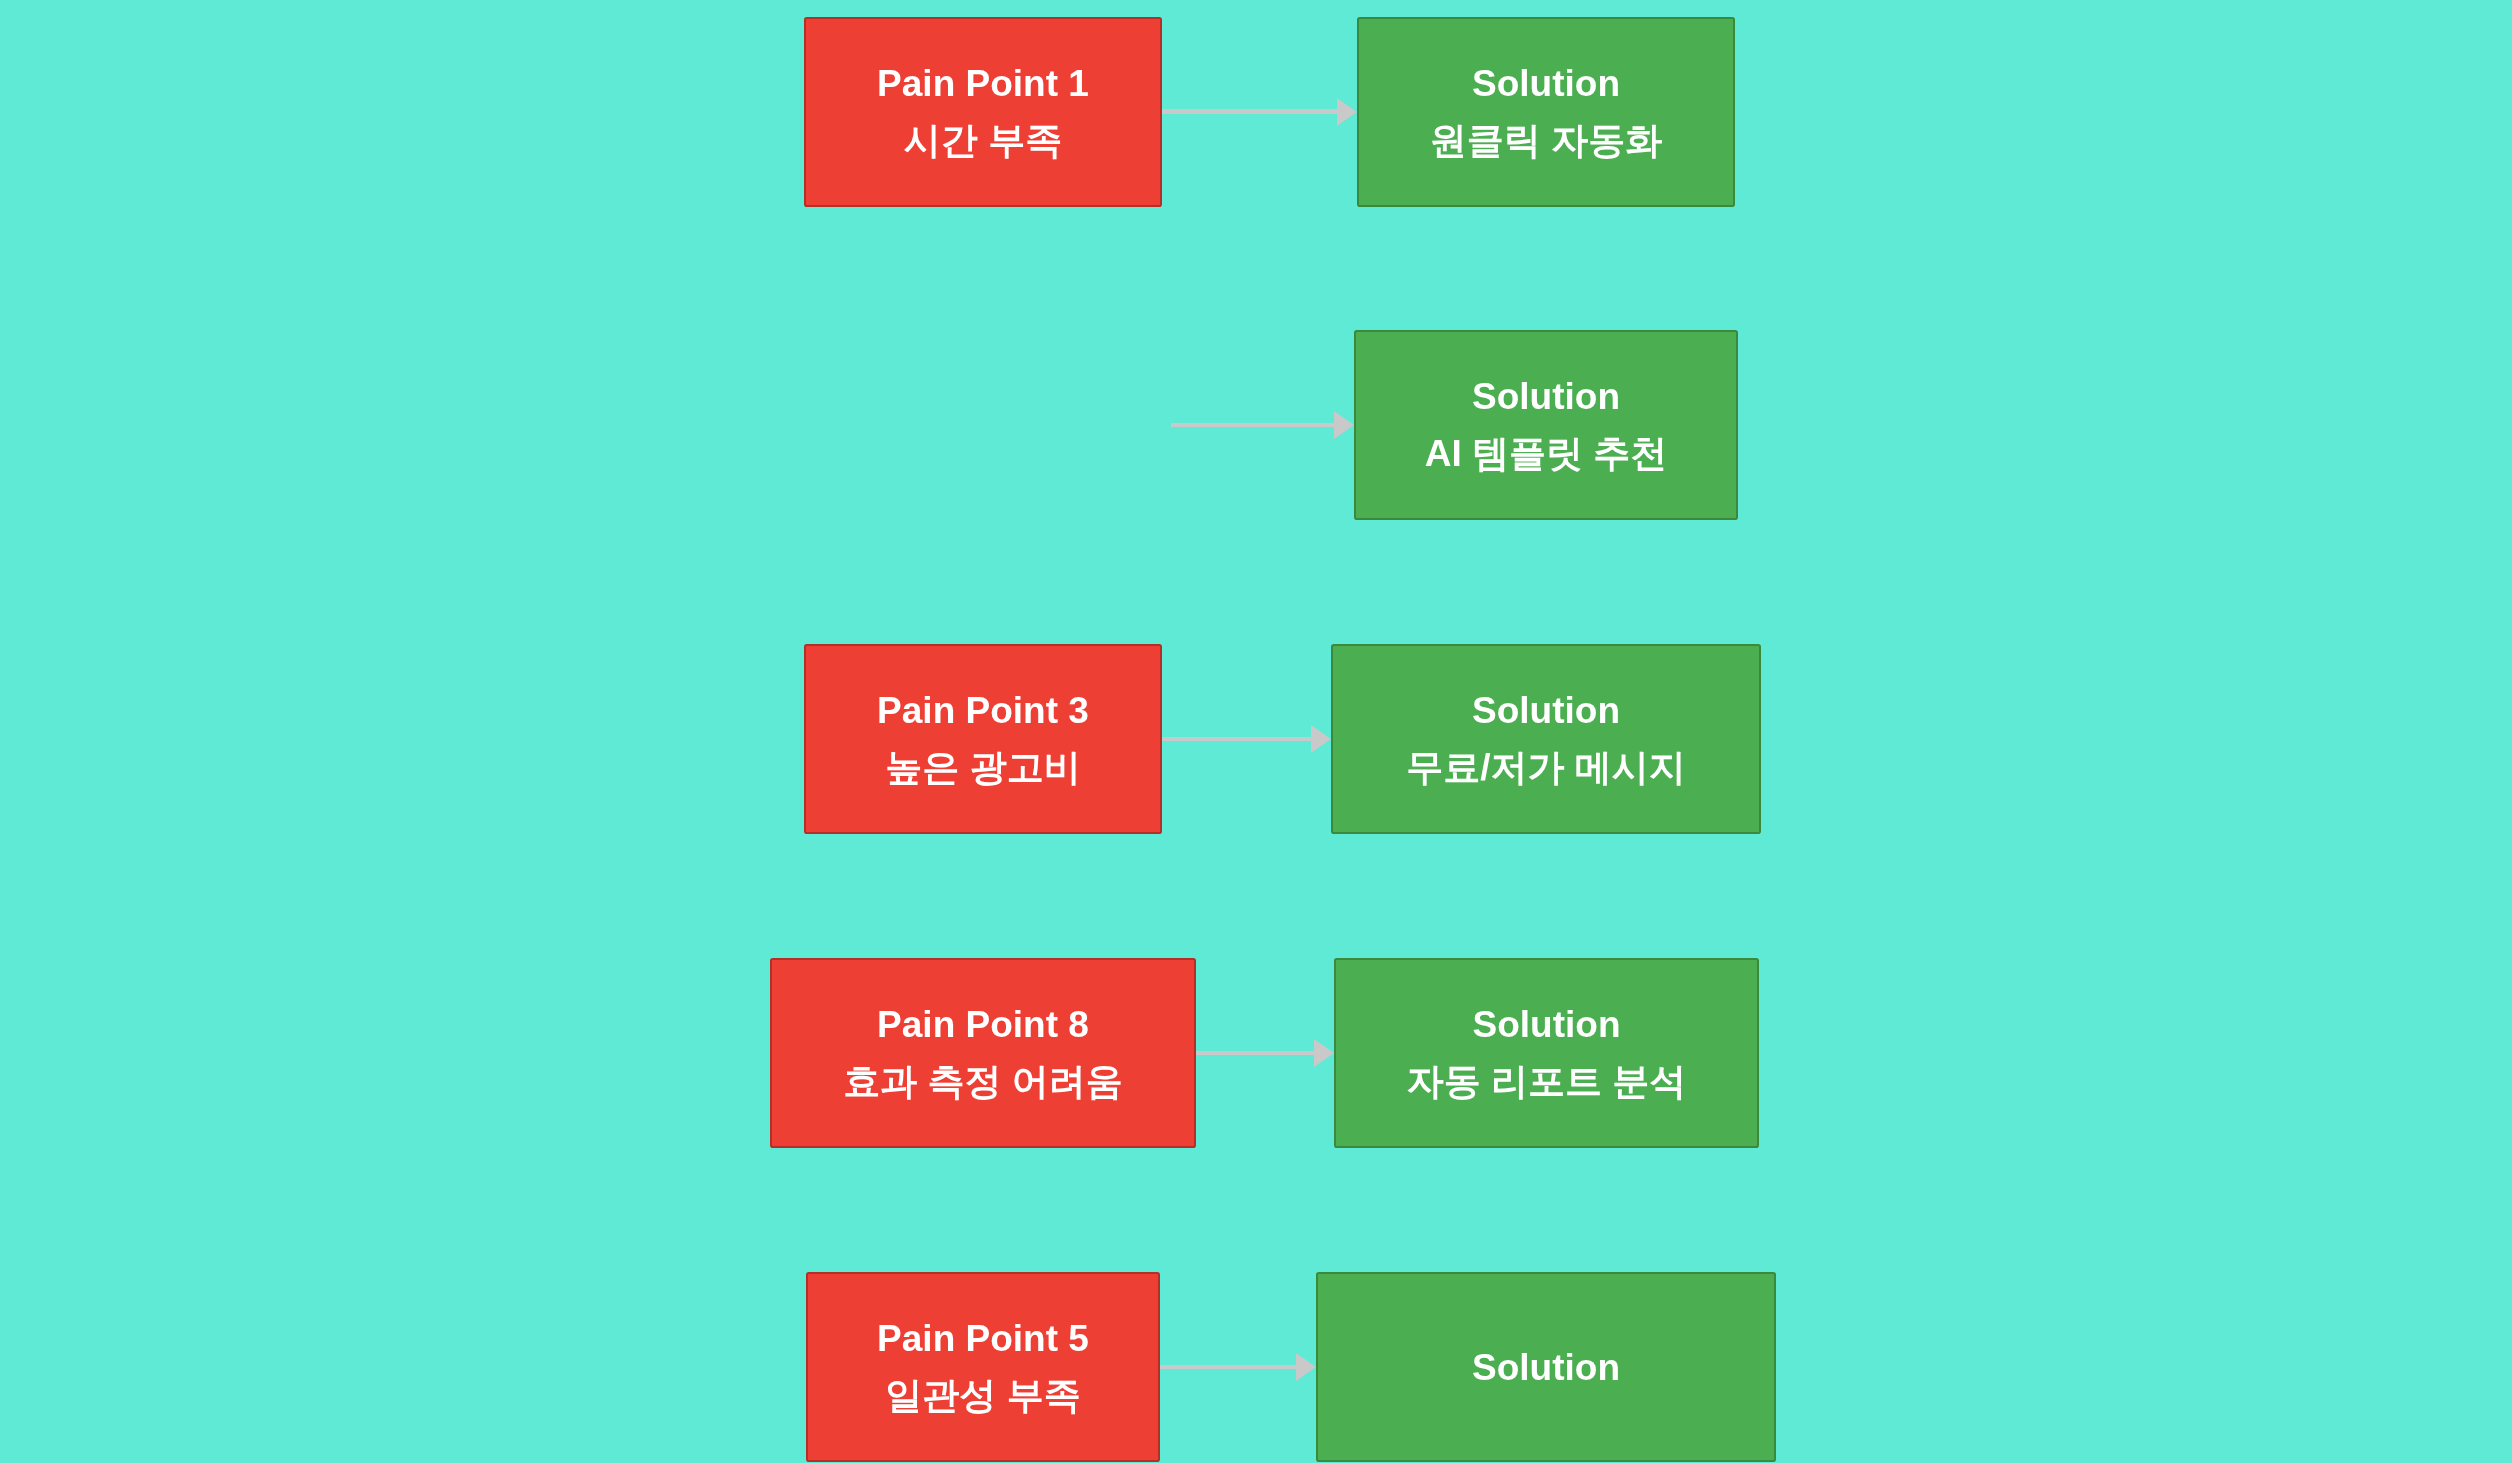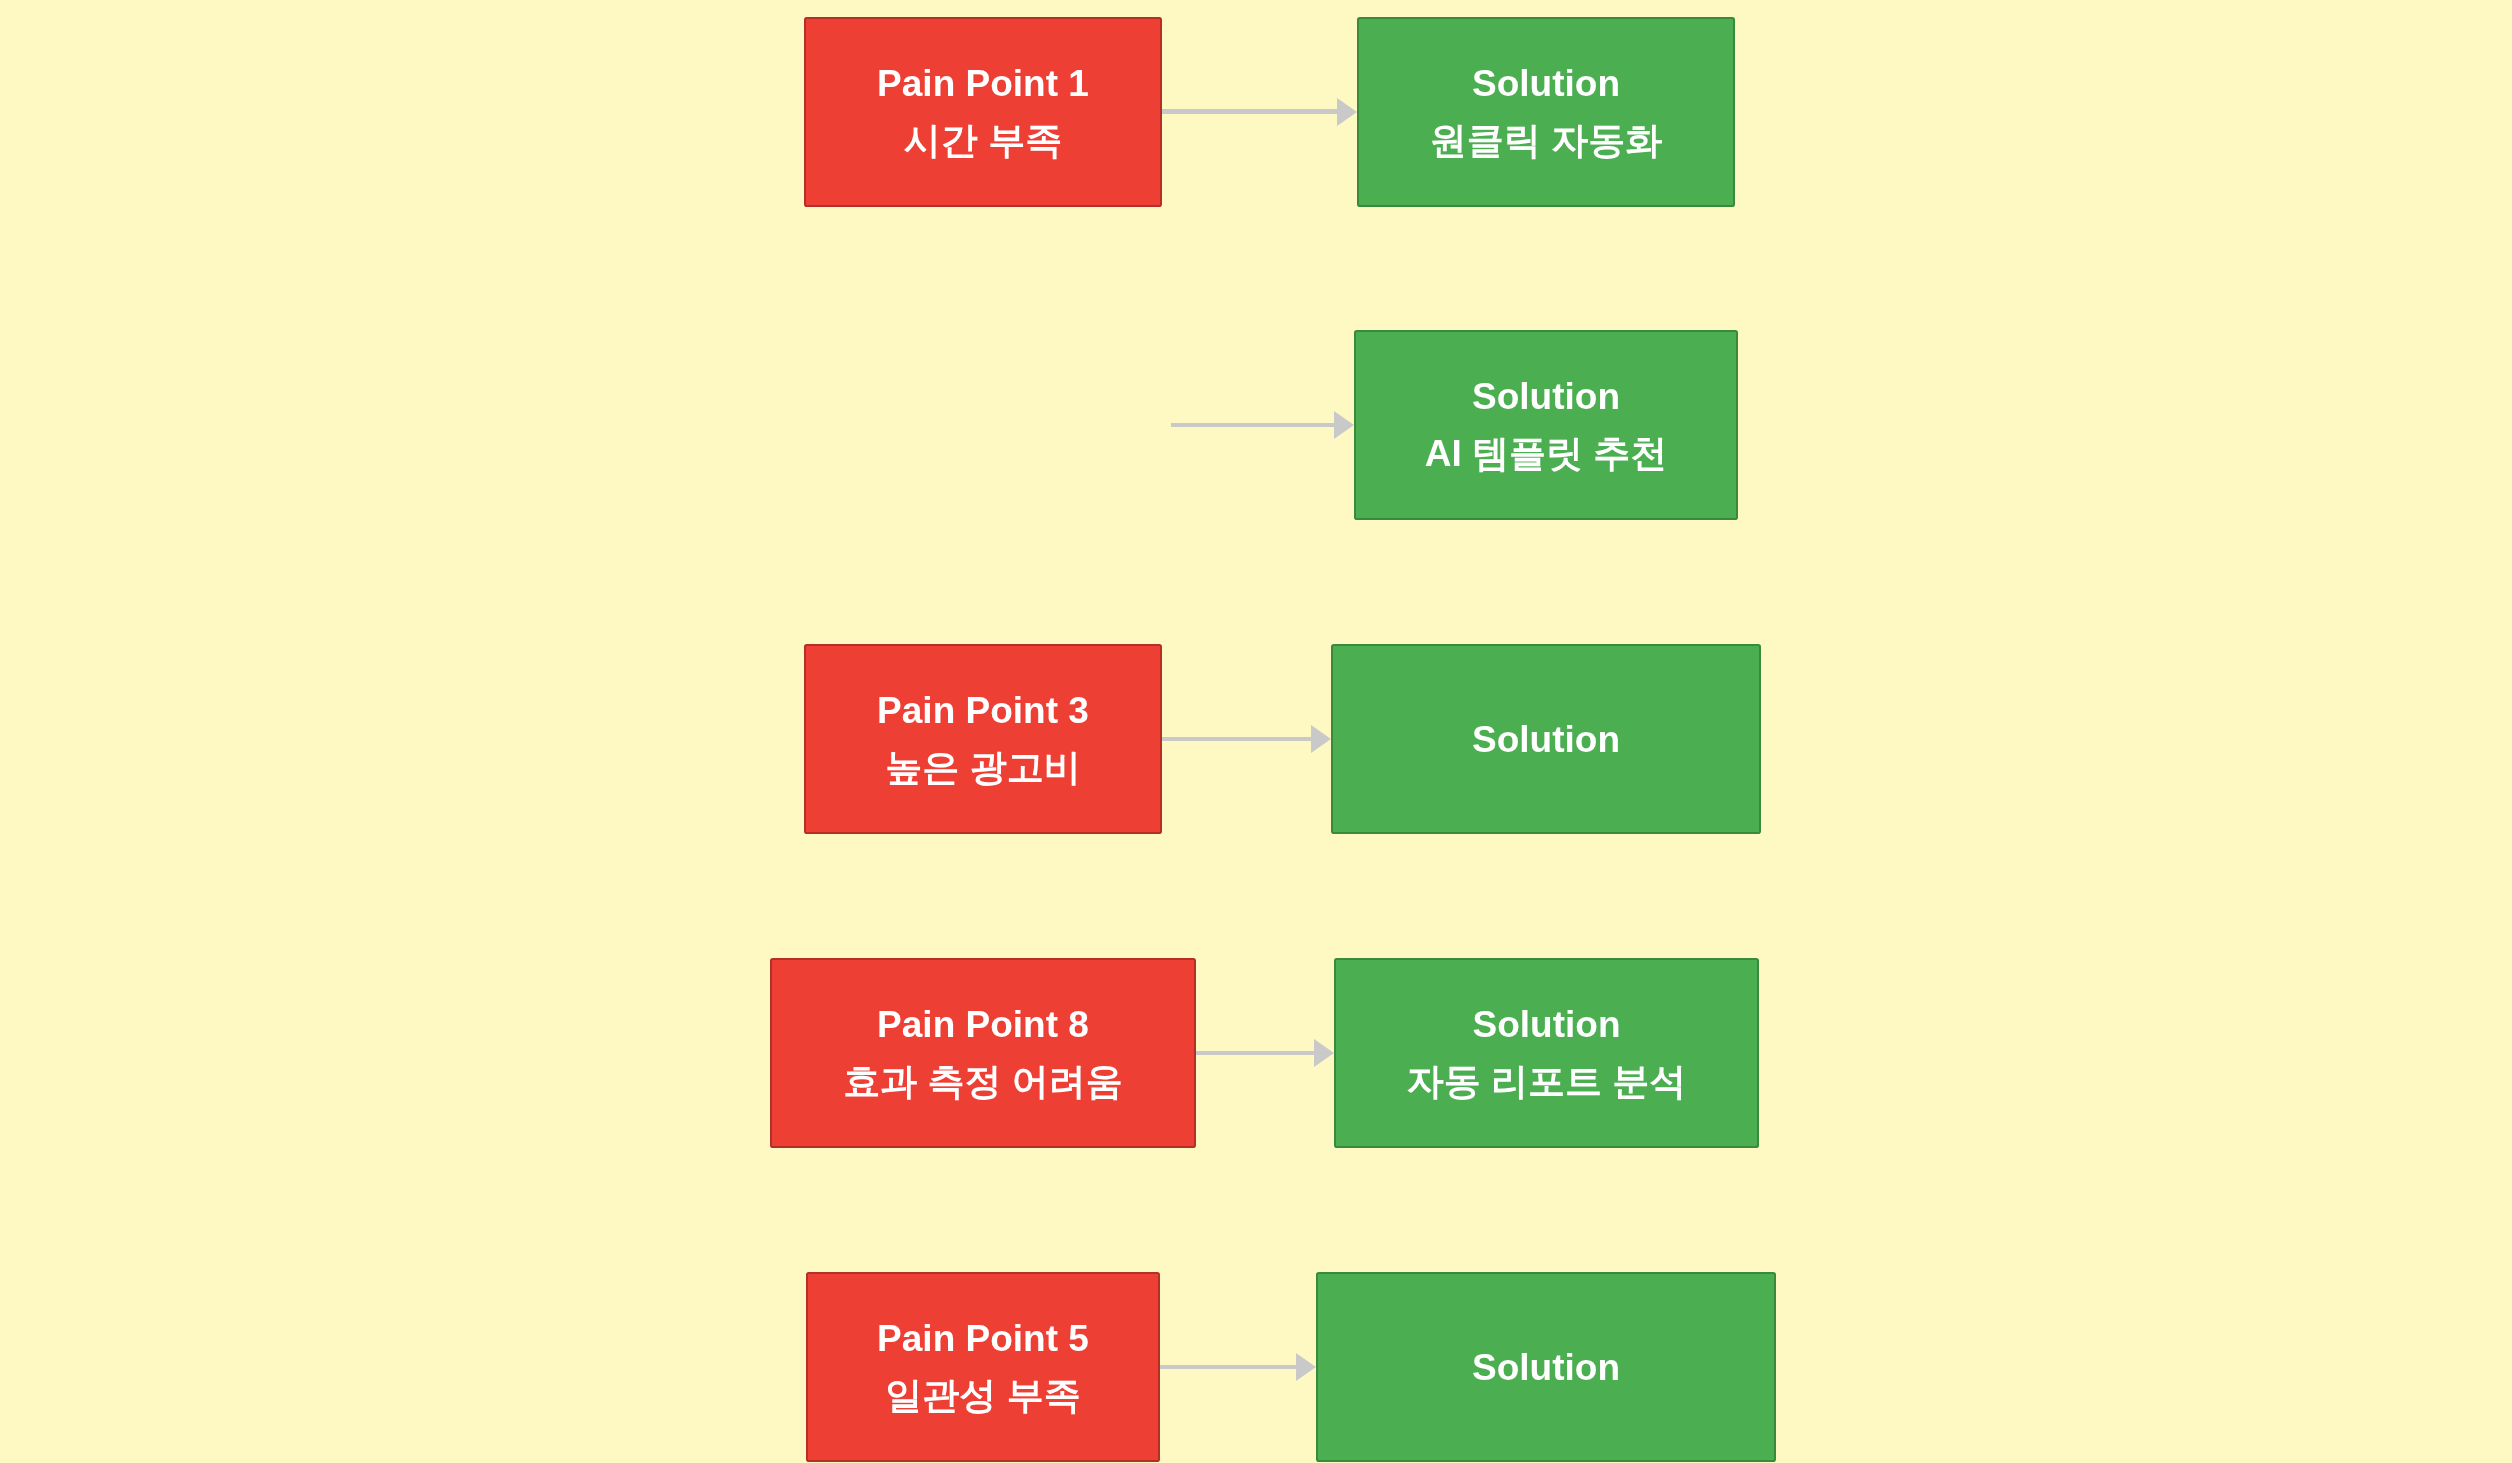--- a/index.html
+++ b/index.html
@@ -4,21 +4,21 @@
 <style>
   html, body {
     margin: 0;
     padding: 0;
     background: #030814;
   }
   .canvas {
     position: relative;
     width: 2512px;
     height: 1464px;
-    background: #fef9c3;
+    background: #5eead4;
     overflow: hidden;
     font-family: "Liberation Sans", "DejaVu Sans", sans-serif;
   }
   .row {
     position: absolute;
     left: 0;
     width: 100%;
     height: 190px;
   }
   .row:nth-of-type(1) { top: 16.6px; }
@@ -128,20 +128,21 @@
     <div class="box pain-box">
       <span>Pain Point 3</span>
       <span>높은 광고비</span>
     </div>
     <div class="arrow">
       <div class="arrow-line"></div>
       <div class="arrow-head"></div>
     </div>
     <div class="box solution-box">
       <span>Solution</span>
+      <span>무료/저가 메시지</span>
     </div>
   </div>
 
   <div class="row">
     <div class="box pain-box">
       <span>Pain Point 8</span>
       <span>효과 측정 어려움</span>
     </div>
     <div class="arrow">
       <div class="arrow-line"></div>

